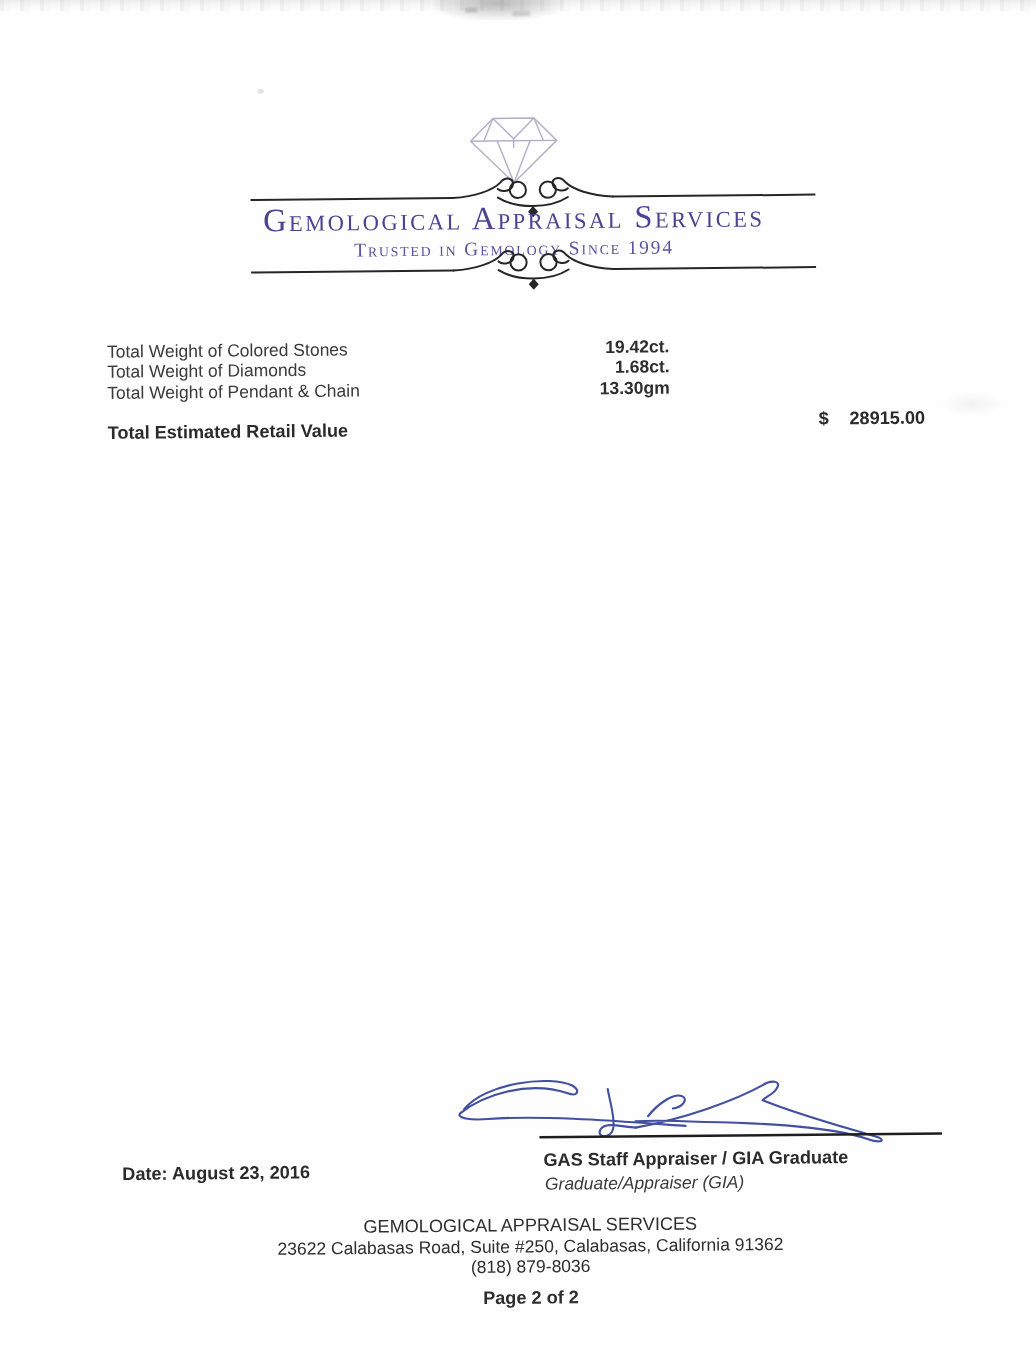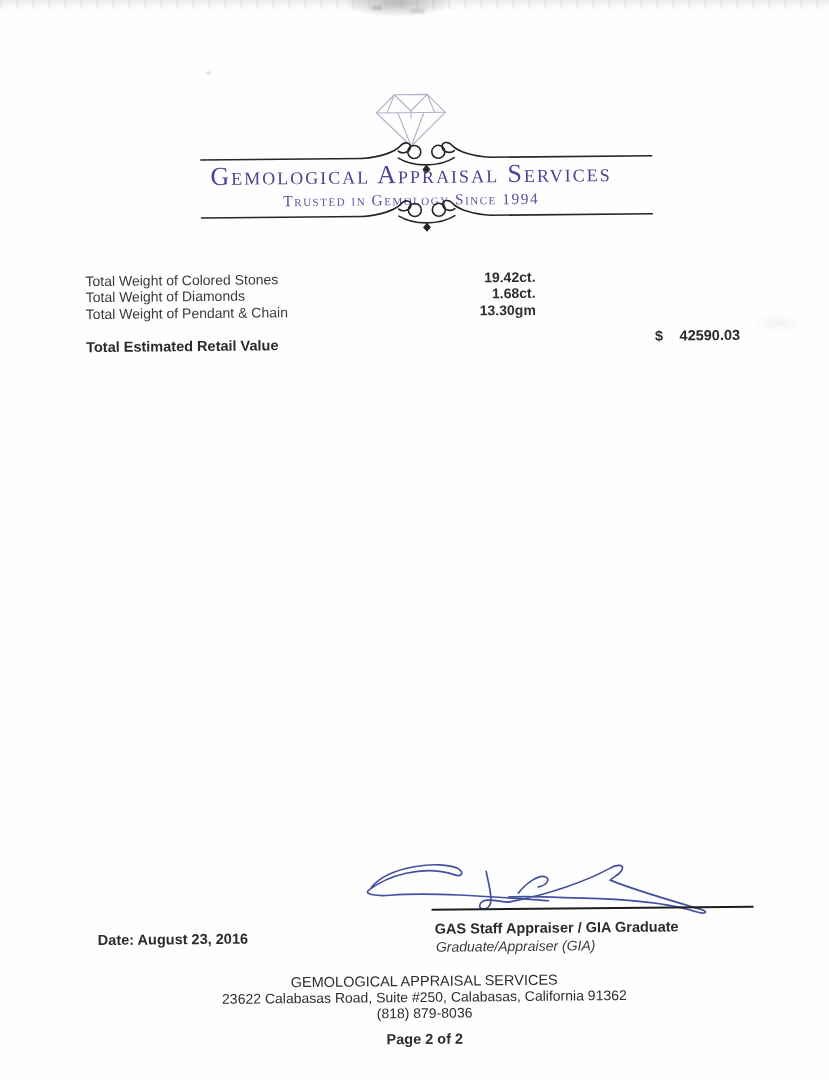--- a/index.html
+++ b/index.html
@@ -148,21 +148,21 @@
       <div class="sum-value">1.68ct.</div>
     </div>
     <div class="sum-row" style="top:303px">
       <div class="sum-label">Total Weight of Pendant &amp; Chain</div>
       <div class="sum-value">13.30gm</div>
     </div>
 
     <div class="total-label">Total Estimated Retail Value</div>
     <div class="total-value">
       <span>$</span>
-      <span>42590.03</span>
+      <span>28915.00</span>
     </div>
 
     <svg class="signature-ink" viewBox="0 0 430 70">
       <g fill="none" stroke="#42509f" stroke-width="1.7" stroke-linecap="round">
         <path d="M13,35 C30,14 82,8 100,17 C106,21 104,26 96,23 C64,12 28,24 10,38 C6,42 18,44 32,43 C75,40 140,46 190,50"></path>
         <path d="M128,20 C130,32 134,44 132,52 C130,60 118,59 122,52 C126,46 138,50 150,51"></path>
         <path d="M160,42 C168,32 180,24 187,26 C193,28 188,35 180,36"></path>
         <path d="M150,51 C190,44 230,30 252,18 C258,14 268,14 263,21 C260,26 254,27 252,30 C280,42 330,56 345,61 C350,64 344,65 336,62 C300,50 240,48 205,47 C185,46 165,45 150,46"></path>
       </g>
     </svg>

